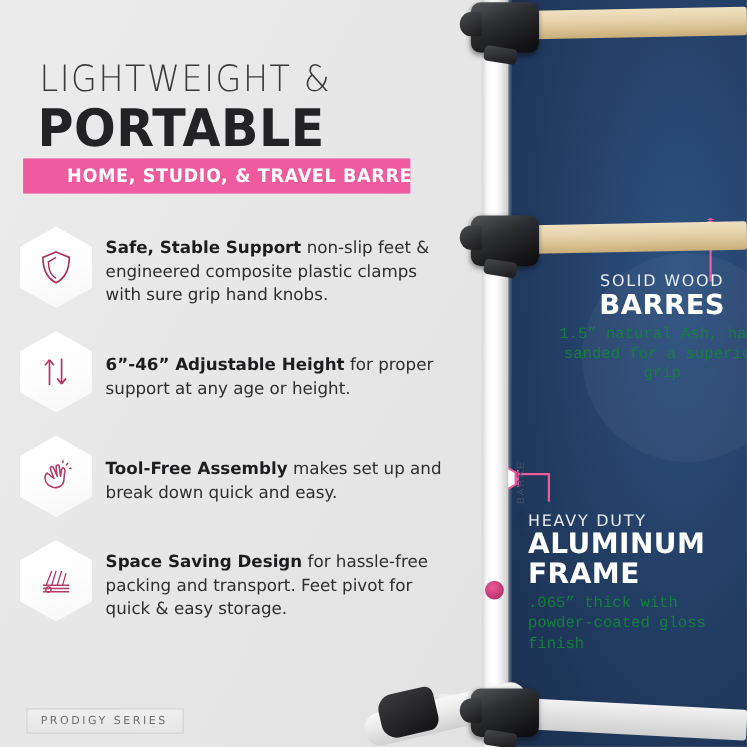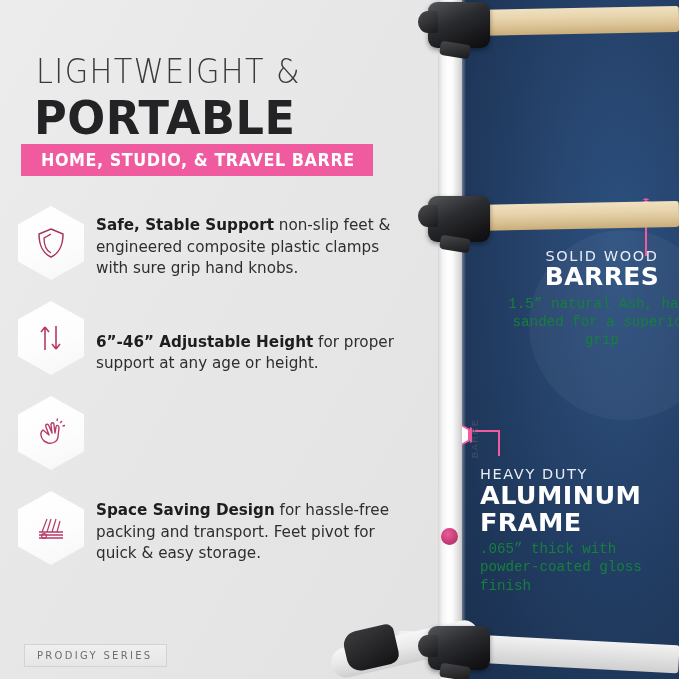--- a/index.html
+++ b/index.html
@@ -100,30 +100,30 @@
     transform:scaleX(.92); transform-origin:left center;
   }
   .head-bold{
     position:absolute; left:34px; top:90px;
     font-size:47px; letter-spacing:0.5px; color:#232326; font-weight:700;
     font-family:"DejaVu Sans", sans-serif;
     transform:scaleX(.95); transform-origin:left center;
   }
   .pink-bar{
     position:absolute; left:21px; top:144px; width:352px; height:32px;
-    background:#ef5b9e; display:flex; align-items:center;
+    background:#ef5b9e; display:flex; align-items:center;padding-left:20px;
   }
   .pink-bar span{
     margin-left:20px; color:#ffffff; font-weight:700; font-size:17px;
     letter-spacing:.6px; font-family:"DejaVu Sans", sans-serif;
     transform:scaleX(.94); transform-origin:left center; white-space:nowrap;
   }
 
   .features{ position:absolute; left:18px; top:206px; width:412px; }
-  .feature{ display:flex; align-items:flex-end; margin-bottom:21px; }
+  .feature{ display:flex; align-items:center; margin-bottom:21px; }
   .hexbadge{
     flex:0 0 auto; width:66px; height:74px; position:relative;
     display:flex; align-items:center; justify-content:center;
     margin-right:12px;
   }
   .hexbadge .hexshape{
     position:absolute; inset:0;
     background:linear-gradient(160deg,#ffffff 0%,#fdfdfd 55%,#f6f6f6 100%);
     clip-path:polygon(50% 0%,100% 25%,100% 75%,50% 100%,0% 75%,0% 25%);
   }
@@ -247,20 +247,23 @@
       </div>
 
       <div class="feature">
         <div class="hexbadge">
           <div class="hexshape"></div>
           <svg width="32" height="32" viewBox="0 0 32 32">
             <path d="M9 24 C5 20 5 15 8 13 L14 18 L11 10 C10 7 13 6 14 9 L17 16 L16 8 C16 5 19 5 19 8 L20 16 L21 10 C21.5 7.5 24 8 24 10.5 L23 20 C22.5 25 17 27 13 26 Z" fill="none" stroke="#b63a68" stroke-width="1.4" stroke-linejoin="round"></path>
             <path d="M25 6 L27 4 M22 4 L22.5 1.5 M27.5 9 L30 8.5" fill="none" stroke="#b63a68" stroke-width="1.3"></path>
           </svg>
         </div>
+        <div class="feature-text">
+          <b>Tool-Free Assembly</b><span> makes set up and break down quick and easy.</span>
+        </div>
       </div>
 
       <div class="feature">
         <div class="hexbadge">
           <div class="hexshape"></div>
           <svg width="32" height="30" viewBox="0 0 32 30">
             <path d="M4 22 L28 22 M4 25 L28 25 M4 19 L28 19" fill="none" stroke="#b63a68" stroke-width="1.4"></path>
             <path d="M7 19 L12 6 M12 19 L16 6 M17 19 L21 6 M22 19 L25 8" fill="none" stroke="#b63a68" stroke-width="1.2"></path>
             <circle cx="9" cy="23" r="2.4" fill="none" stroke="#b63a68" stroke-width="1.2"></circle>
           </svg>

